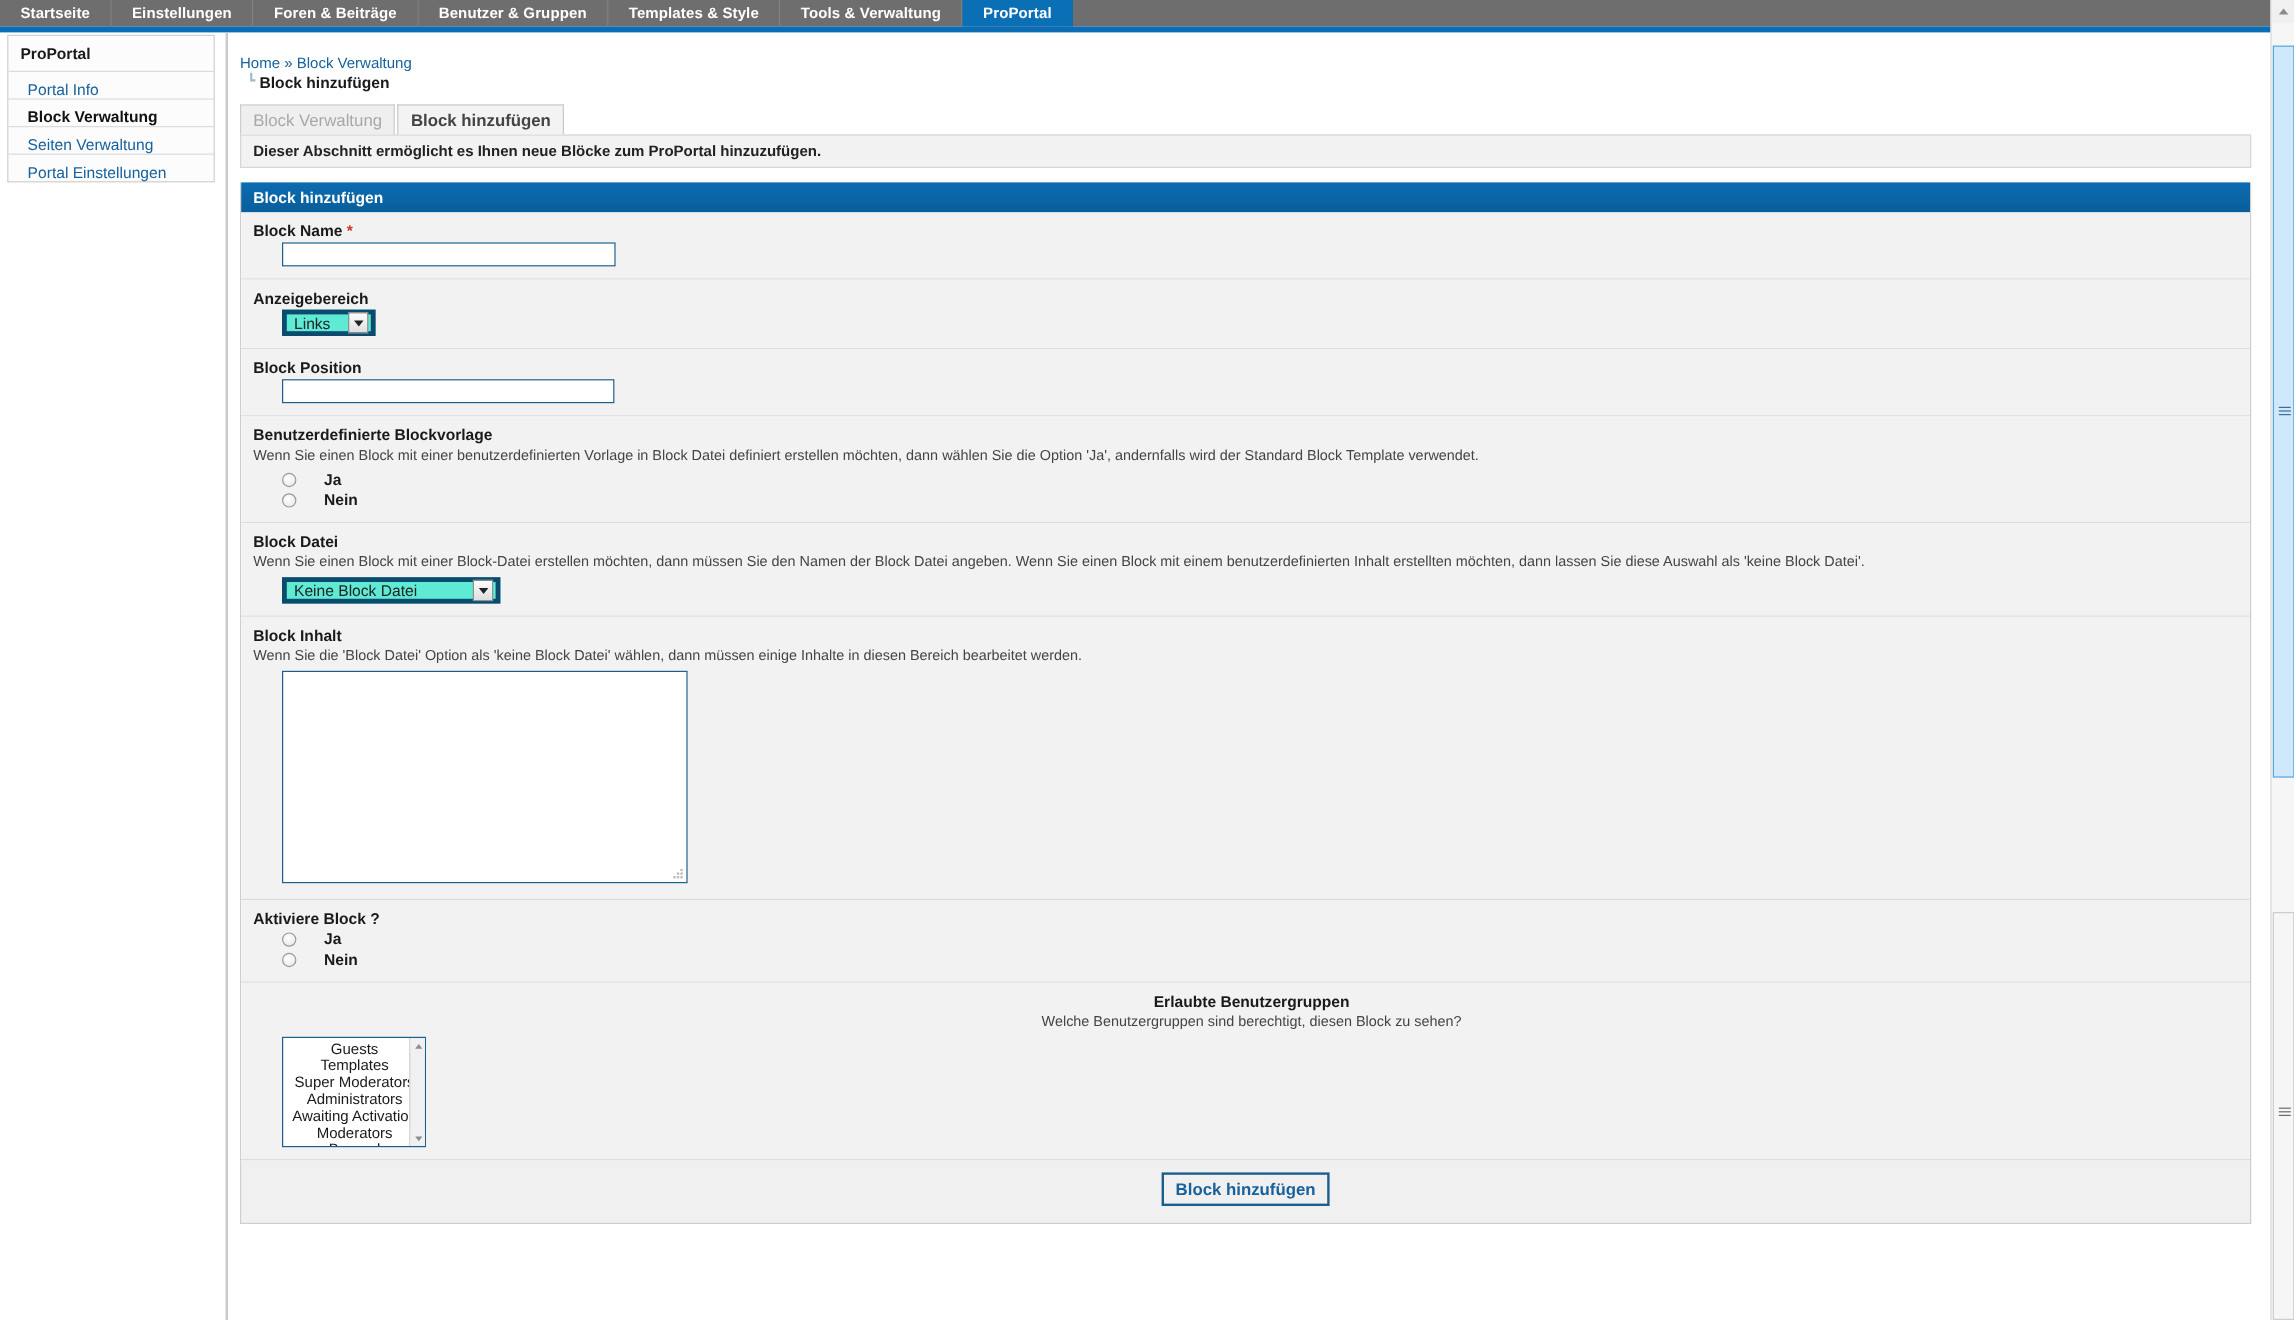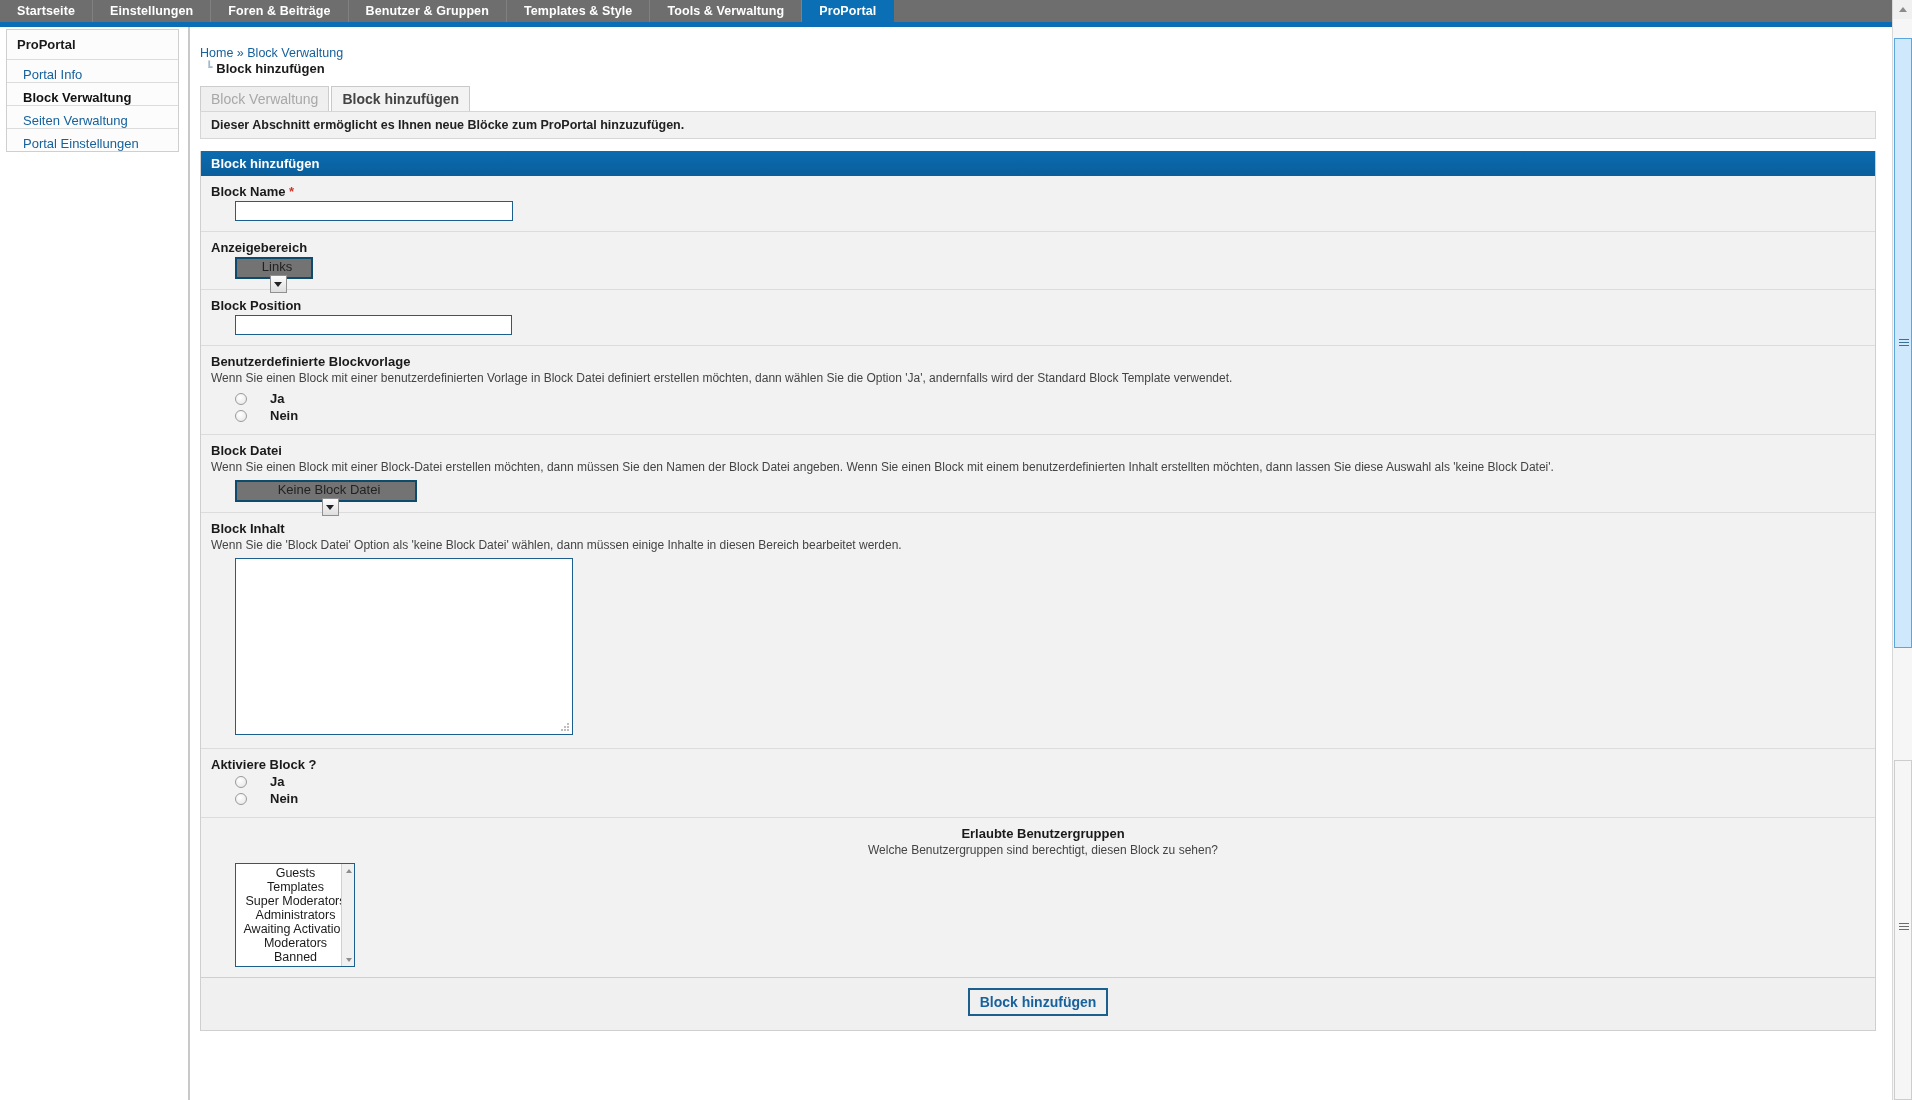--- a/index.html
+++ b/index.html
@@ -183,29 +183,28 @@
     height: 20px;
     width: 278px;
     font-size: 13px;
     padding: 1px 4px;
     outline: none;
   }
   input.txt.wide { width: 277px; }
 
   .selectbox {
     display: inline-flex; align-items: center;
-    border: 2px solid #0c4a6e;
-    background: #737373;
+    border: 4px solid #0c4a6e;
+    background: #5eead4;
     height: 22px;
     padding: 0 0 0 6px;
     font-size: 13px;
     cursor: pointer;
     width: 78px;
     justify-content: space-between;
-    flex-direction: column;
   }
   .selectbox.wide { width: 182px; text-align: center; }
   .sel-caret {
     width: 17px; height: 18px;
     margin: 1px 2px 1px 4px;
     border: 1px solid #909090;
     background: linear-gradient(#fdfdfd, #dedede);
     display: inline-flex; align-items: center; justify-content: center;
     flex: 0 0 auto;
   }
@@ -249,21 +248,21 @@
     position: absolute; right: 3px; bottom: 3px;
     width: 9px; height: 9px;
     pointer-events: none;
     opacity: .55;
   }
 
   .listbox {
     border: 1px solid #1d5f8c;
     background: #fff;
     width: 120px;
-    height: 104px;
+    height: 92px;
     overflow: hidden;
     position: relative;
     font-size: 12.5px;
     padding: 2px 0 0 0;
   }
   .listbox .opt {
     padding: 0 4px 0 5px;
     line-height: 14px;
     cursor: pointer;
     white-space: nowrap;

